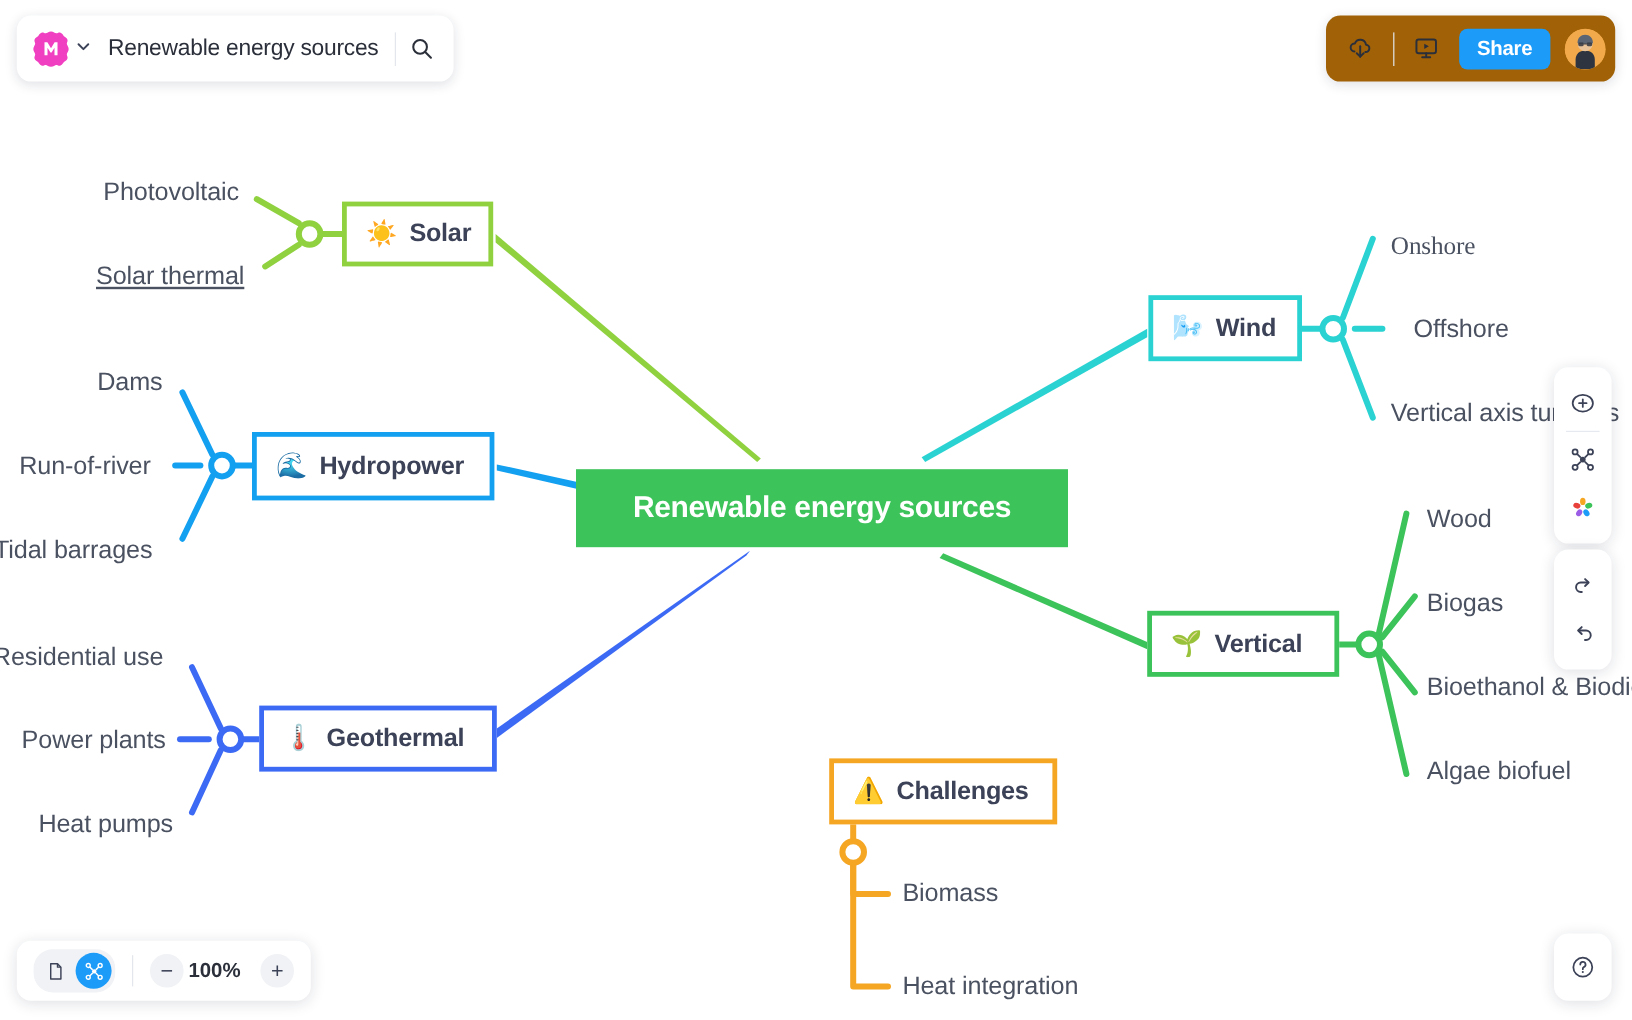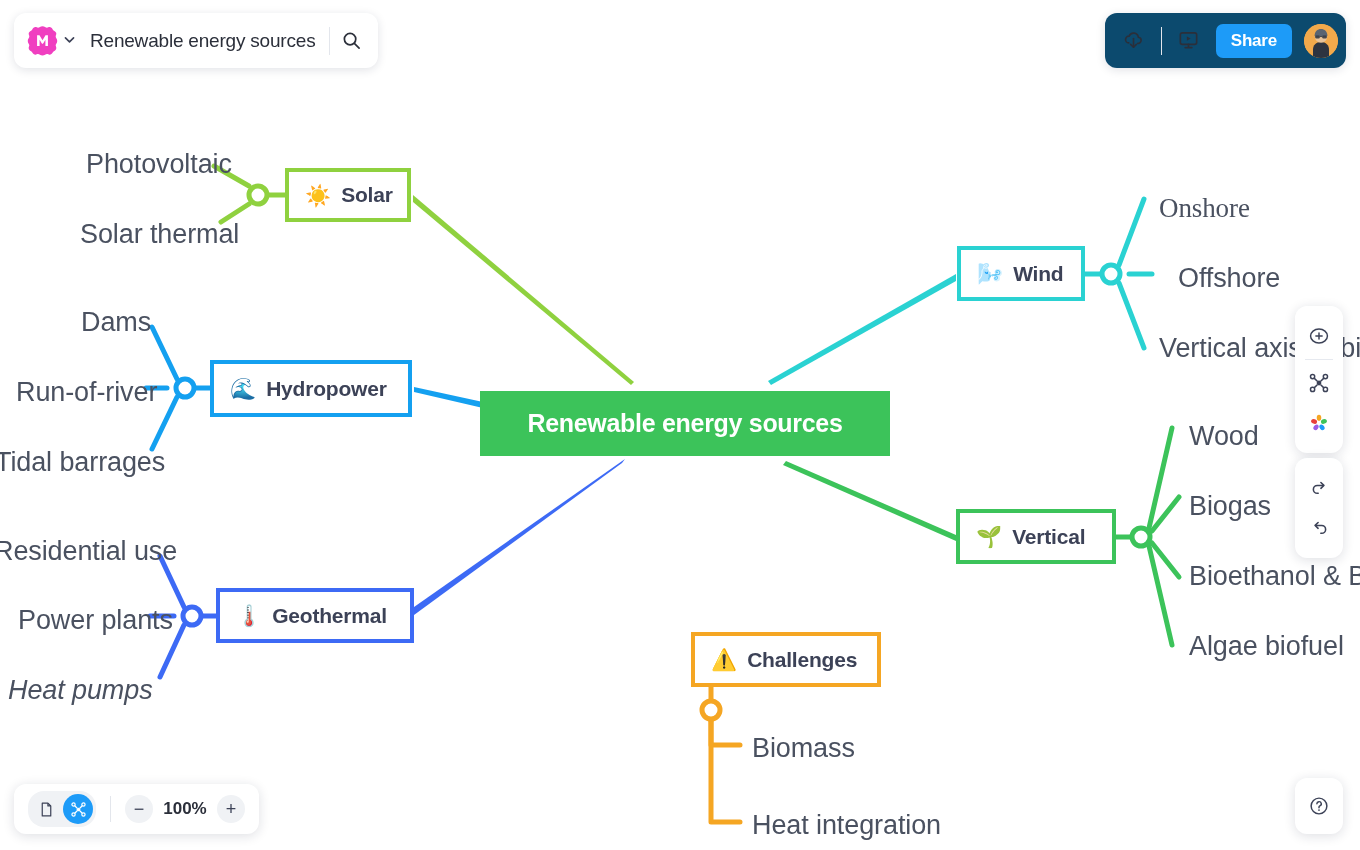--- a/index.html
+++ b/index.html
@@ -39,21 +39,21 @@
   .n-solar      { left: 285px; top: 168px; width: 126px; height: 54px; border-width: 4px; border-color: #8fd13f; padding: 0 16px; }
   .n-hydro      { left: 210px; top: 360px; width: 202px; height: 57px; border-width: 4px; border-color: #14a0f0; padding: 0 16px; }
   .n-geo        { left: 216px; top: 588px; width: 198px; height: 55px; border-width: 4px; border-color: #3d6af5; padding: 0 16px; }
   .n-wind       { left: 957px; top: 246px; width: 128px; height: 55px; border-width: 4px; border-color: #2ad2d2; padding: 0 16px; }
   .n-biomass    { left: 956px; top: 509px; width: 160px; height: 55px; border-width: 4px; border-color: #3cc35a; padding: 0 16px; }
   .n-challenges { left: 691px; top: 632px; width: 190px; height: 55px; border-width: 4px; border-color: #f5a623; padding: 0 16px; }
 
   
   .leaf {
     position: absolute;
-    font-size: 27px; color: #4a5160; white-space: nowrap; letter-spacing: -0.1px; text-align: center;
+    font-size: 21px; color: #4a5160; white-space: nowrap; letter-spacing: -0.1px; text-align: center;
   }
 
   
   .topbar-left {
     position: absolute; left: 14px; top: 13px; height: 55px;
     display: flex; align-items: center;
     background: #fff; border-radius: 12px;
     box-shadow: 0 2px 10px rgba(20,30,60,.13);
     padding: 0 6px 0 12px;
   }
@@ -69,21 +69,21 @@
   .vdiv { width: 1px; height: 28px; background: #e3e6ec; }
   .icon-btn {
     width: 42px; height: 42px; border-radius: 10px;
     display: flex; align-items: center; justify-content: center;
     background: transparent; border: none; cursor: pointer;
   }
 
   .topbar-right {
     position: absolute; right: 14px; top: 13px; height: 55px;
     display: flex; align-items: center; gap: 6px;
-    background: #0c4a6e; border-radius: 12px;
+    background: #a16207; border-radius: 12px;
     box-shadow: 0 2px 10px rgba(20,30,60,.13);
     padding: 0 8px;
   }
   .share-btn {
     height: 34px; padding: 0 15px; border-radius: 7px;
     background: #1d9bf8; color: #fff; border: none; cursor: pointer;
     font-family: "Liberation Sans", sans-serif;
     font-size: 17px; font-weight: bold; letter-spacing: -0.2px;
     display: flex; align-items: center;
   }
@@ -124,21 +124,21 @@
     width: 30px; height: 30px; border-radius: 50%;
     display: flex; align-items: center; justify-content: center; cursor: pointer;
   }
   .seg-btn.active { background: #1d9bf8; }
   .zdiv { width: 1px; height: 26px; background: #e3e6ec; margin: 0 10px; }
   .circ-btn {
     width: 28px; height: 28px; border-radius: 50%; background: #f0f2f5;
     display: flex; align-items: center; justify-content: center; cursor: pointer;
     font-size: 18px; color: #3c4257; line-height: 1;
   }
-  .zval { font-size: 17px; font-weight: bold; color: #2b2f3a; width: 56px; text-align: center; }
+  .zval { font-size: 17px; font-weight: bold; color: #2b2f3a; width: 56px; text-align: left; }
 </style>
 </head>
 <body>
 
 <div id="root">
 
   <svg id="canvas" viewBox="0 0 1360 850" xmlns="http://www.w3.org/2000/svg">
 
     <path d="M 634 382 L 413 195 L 413 202 L 631 385 Z" fill="#8fd13f"></path>
 
@@ -228,29 +228,29 @@
     <span class="emoji">🌱</span>
     <span class="label">Vertical</span>
   </div>
 
   <div class="node n-challenges">
     <span class="emoji">⚠️</span>
     <span class="label">Challenges</span>
   </div>
 
   <div class="leaf" style="left:86px; top:149px;">Photovoltaic</div>
-  <div class="leaf" style="left:80px; top:219px;">Solar thermal</div>
+  <div class="leaf" style="left:80px; top:219px;text-decoration:underline;">Solar thermal</div>
 
   <div class="leaf" style="left:81px; top:307px;">Dams</div>
   <div class="leaf" style="left:16px; top:377px;">Run-of-river</div>
   <div class="leaf" style="left:-5px; top:447px;">Tidal barrages</div>
 
   <div class="leaf" style="left:-6px; top:536px;">Residential use</div>
   <div class="leaf" style="left:18px; top:605px;">Power plants</div>
-  <div class="leaf" style="left:8px; top:675px;font-style:italic;">Heat pumps</div>
+  <div class="leaf" style="left:32px; top:675px;">Heat pumps</div>
 
   <div class="leaf" style="left:1159px; top:193px;font-family:Liberation Serif, serif;">Onshore</div>
   <div class="leaf" style="left:1178px; top:263px;">Offshore</div>
   <div class="leaf" style="left:1159px; top:333px;">Vertical axis turbines</div>
 
   <div class="leaf" style="left:1189px; top:421px;">Wood</div>
   <div class="leaf" style="left:1189px; top:491px;">Biogas</div>
   <div class="leaf" style="left:1189px; top:561px;">Bioethanol &amp; Biodiesel</div>
   <div class="leaf" style="left:1189px; top:631px;">Algae biofuel</div>
 

